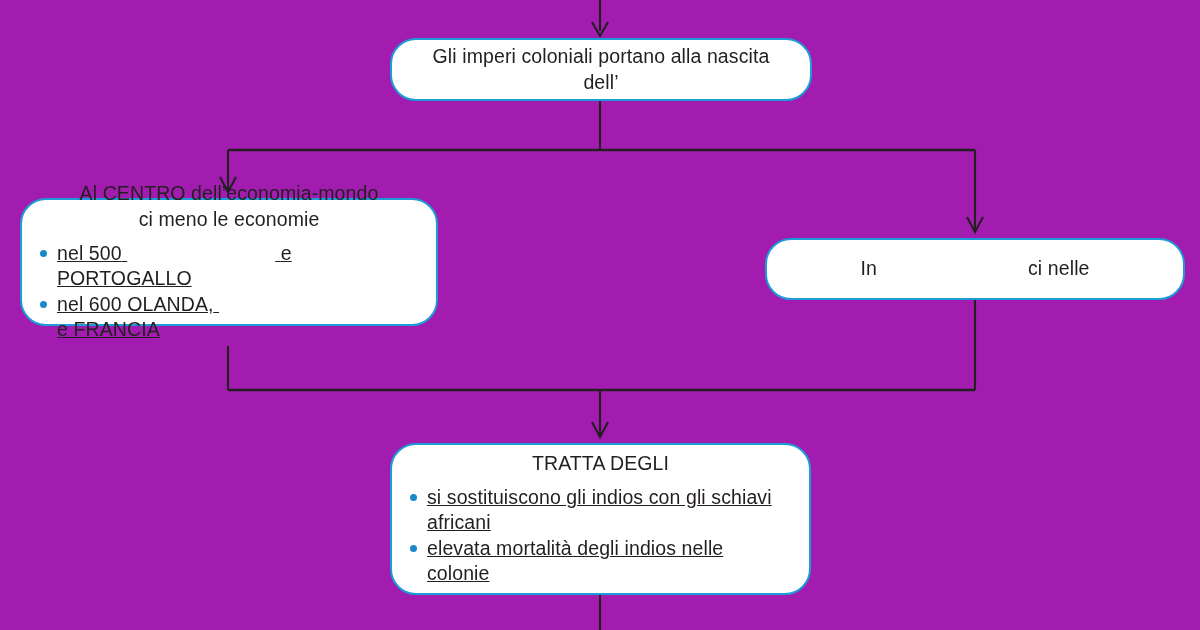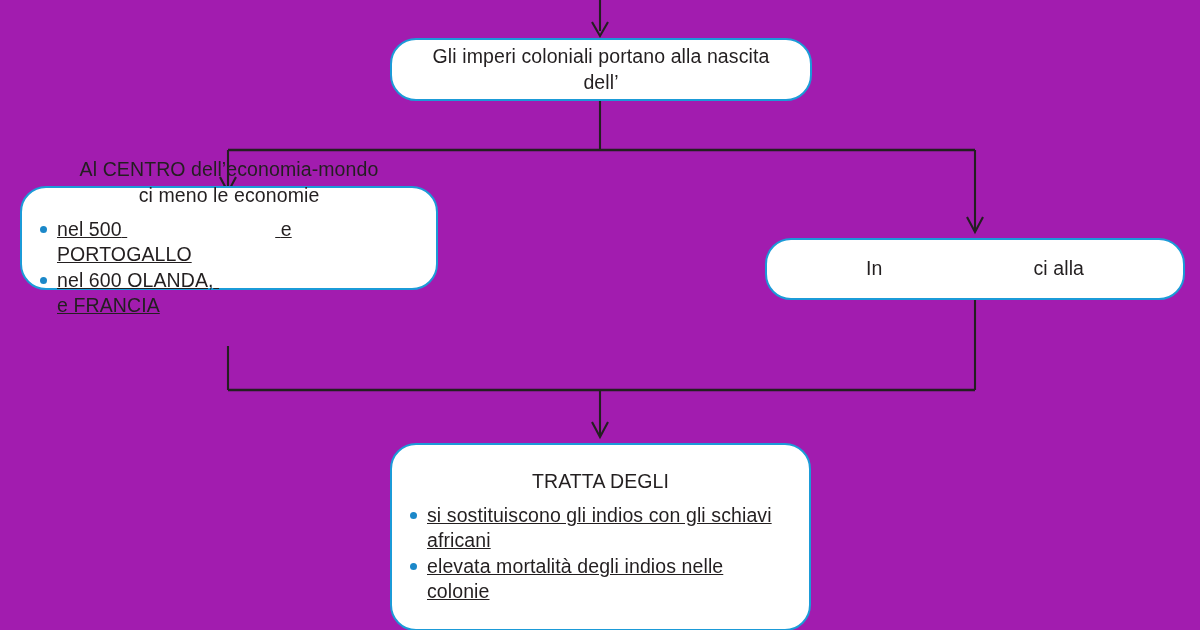--- a/index.html
+++ b/index.html
@@ -77,23 +77,23 @@
     top: 9px;
     width: 7px;
     height: 7px;
     border-radius: 50%;
     background: #1b88c9;
   }
   .li-text { white-space: pre-line; }
 
   
   #node-origine   { left: 390px; top: 38px;  width: 422px; height: 63px; }
-  #node-centro    { left: 20px;  top: 186px; width: 418px; height: 104px; padding: 10px 4px 10px 4px; }
+  #node-centro    { left: 20px;  top: 198px; width: 418px; height: 128px; padding: 10px 4px 10px 4px; }
   #node-periferia { left: 765px; top: 238px; width: 420px; height: 62px; }
-  #node-tratta    { left: 390px; top: 443px; width: 421px; height: 188px; padding: 10px 4px 10px 4px; }
+  #node-tratta    { left: 390px; top: 443px; width: 421px; height: 152px; padding: 10px 4px 10px 4px; }
 
   #node-centro .node-heading { margin-bottom: 2px; }
   #node-tratta .node-heading { margin-bottom: 2px; }
 </style>
 </head>
 <body>
 
 <div id="stage">
 
   <svg id="edges" viewBox="0 0 1200 630" width="1200" height="630" aria-hidden="true">
@@ -173,21 +173,21 @@
         <span>e FRANCIA</span>
       </li>
     </ul>
   </div>
 
   <div class="node" id="node-periferia">
     <div class="node-heading">
       <span class="sub">
         <span>In</span>
         <span class="blank" style="width:140px"></span>
-        <span>ci alla</span>
+        <span>ci nelle</span>
       </span>
     </div>
   </div>
 
   <div class="node" id="node-tratta">
     <div class="node-heading">
       <span class="sub">TRATTA DEGLI</span>
     </div>
     <ul class="bullets">
       <li>

